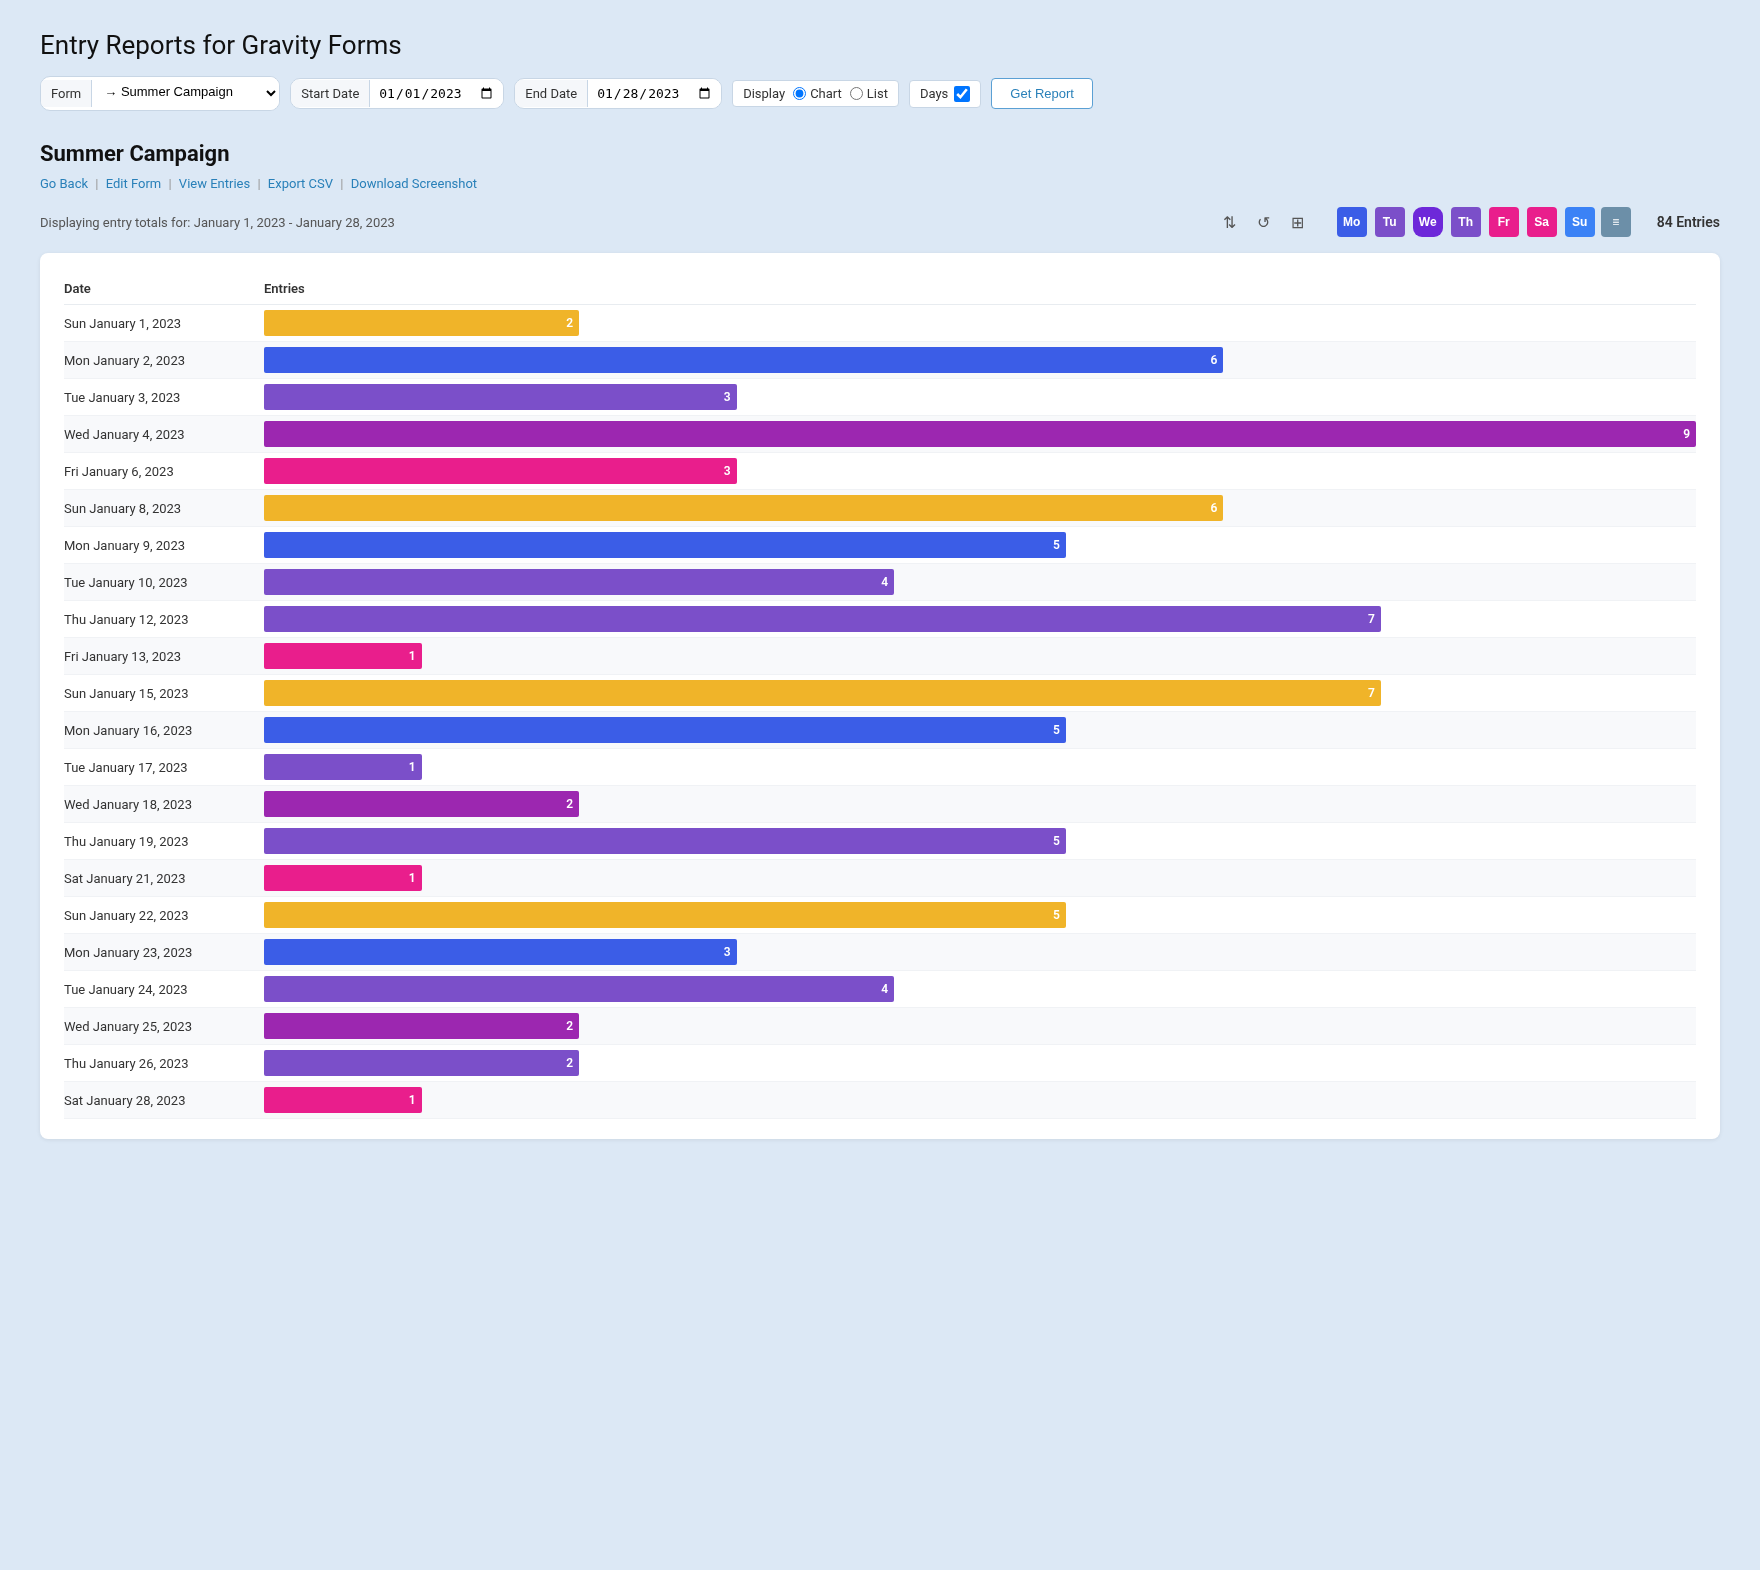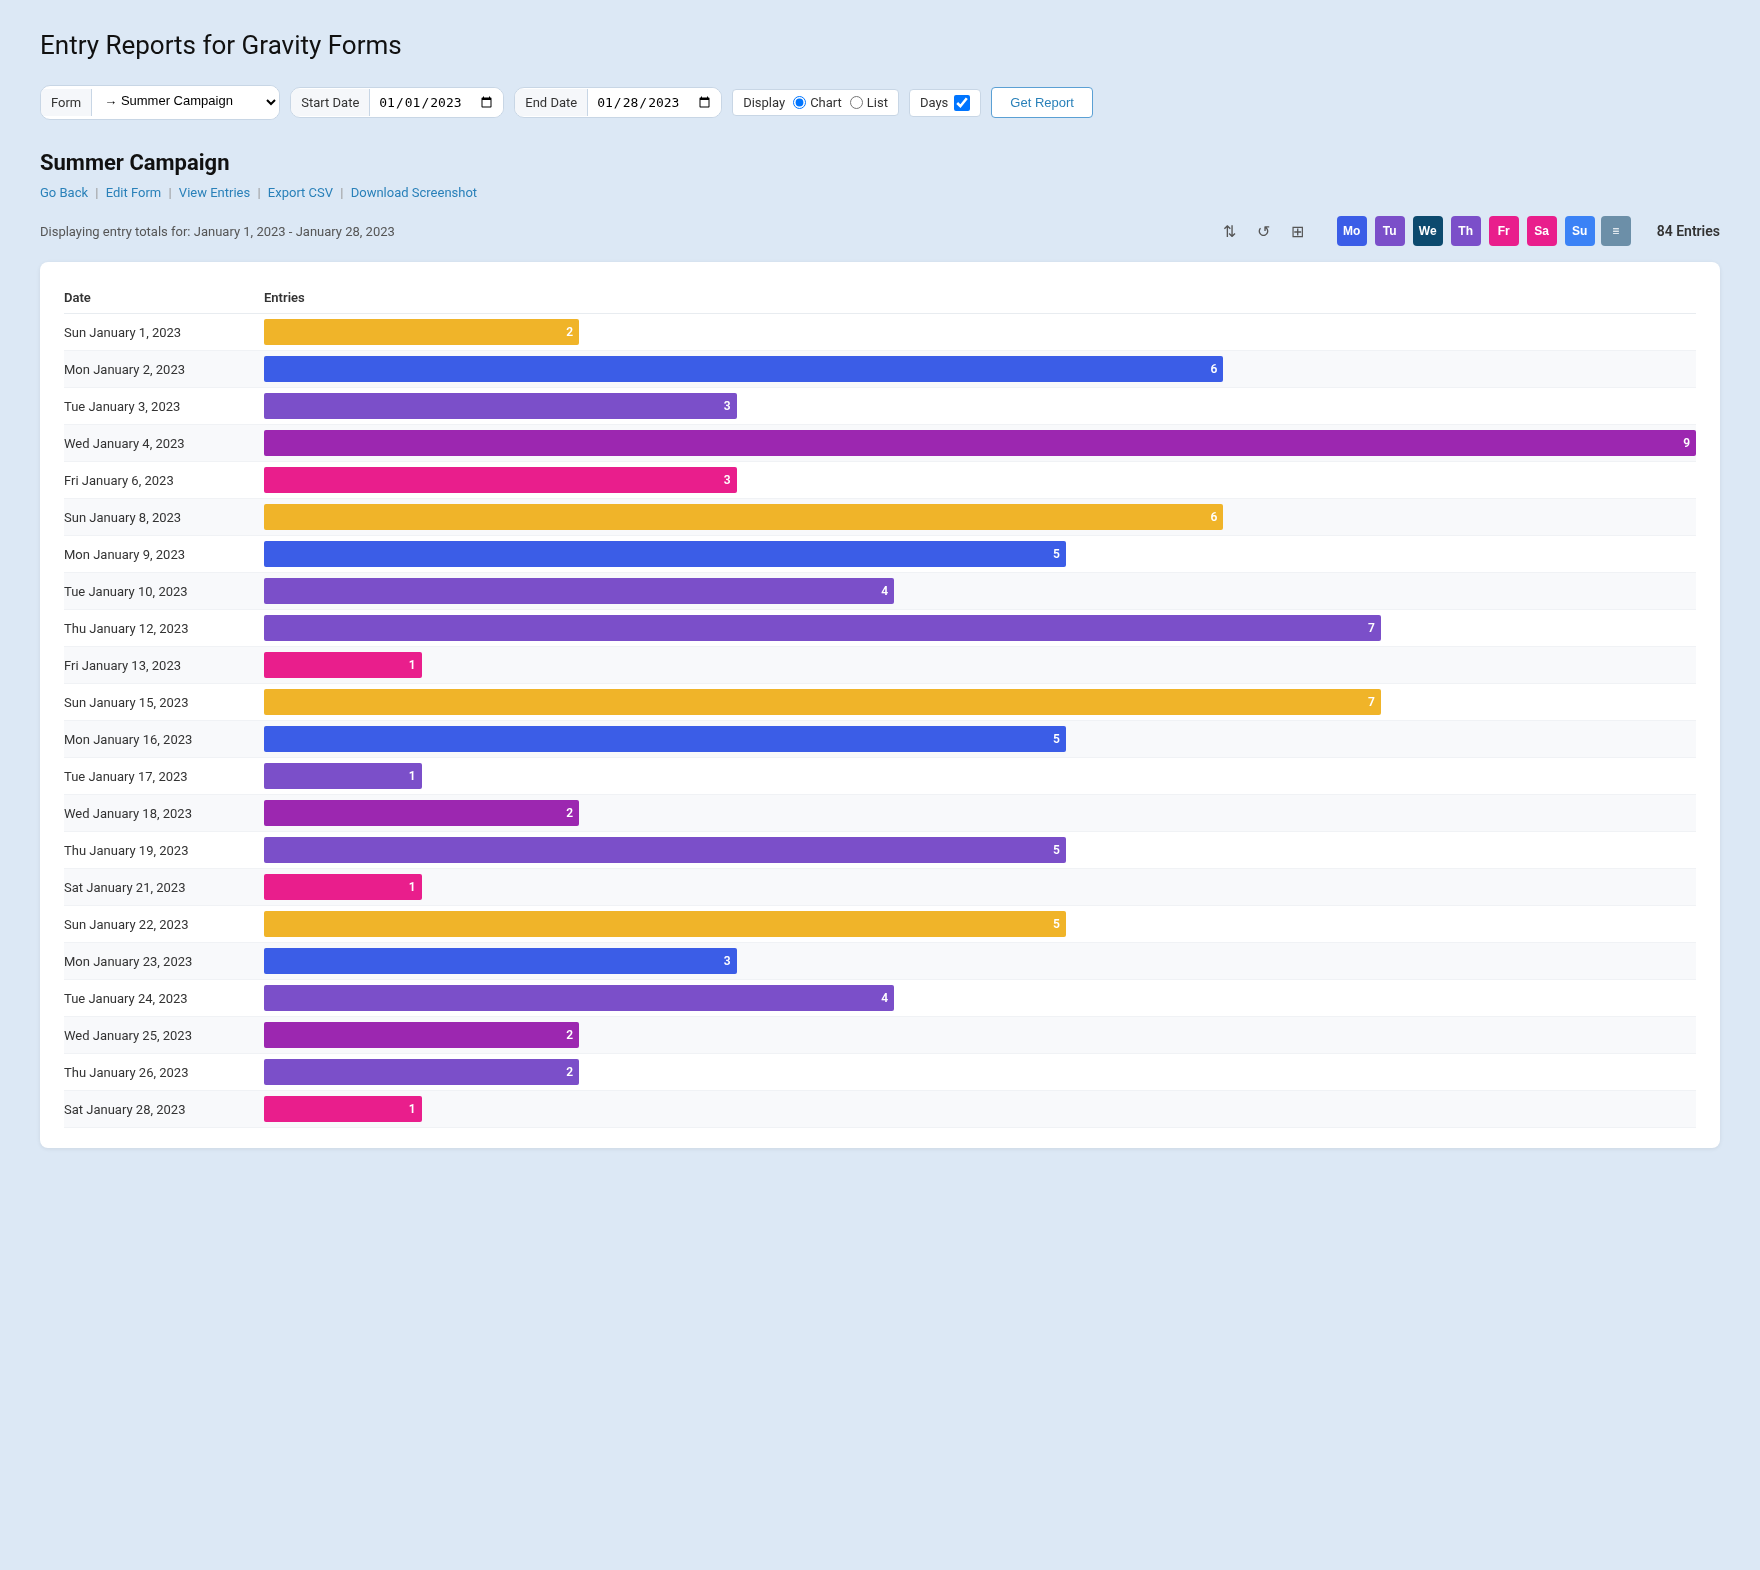--- a/index.html
+++ b/index.html
@@ -7,21 +7,21 @@
       font-family: -apple-system, BlinkMacSystemFont, "Segoe UI", Roboto, sans-serif;
       background: #dce8f5;
       min-height: 1570px;
       padding: 30px 40px;
       font-size: 14px;
       color: #222;
     }
     h1 {
       font-size: 26px;
       font-weight: 400;
-      margin-bottom: 25px;
+      margin-bottom: 16px;
       color: #111;
     }
     .toolbar {
       display: flex;
       align-items: center;
       gap: 10px;
       margin-bottom: 30px;
       flex-wrap: wrap;
     }
     .form-group {
@@ -256,21 +256,21 @@
       <span>Displaying entry totals for: January 1, 2023 - January 28, 2023</span>
     </div>
     <div style="display:flex; align-items:center; gap:6px;">
       <button class="icon-btn" title="Sort">⇅</button>
       <button class="icon-btn" title="Refresh">↺</button>
       <button class="icon-btn" title="Grid">⊞</button>
 
       <div style="display:flex; gap:8px; margin-left:19px;">
           <button class="day-btn" style="background: rgb(59, 93, 231);">Mo</button>
           <button class="day-btn" style="background: rgb(123, 79, 201);">Tu</button>
-          <button class="day-btn" style="background: #0c4a6e;">We</button>
+          <button class="day-btn" style="background: #6d28d9; border-radius: 9px;">We</button>
           <button class="day-btn" style="background: rgb(123, 79, 201);">Th</button>
           <button class="day-btn" style="background: rgb(233, 30, 140);">Fr</button>
           <button class="day-btn" style="background: rgb(233, 30, 140);">Sa</button>
           <button class="day-btn" style="background: #3b82f6;">Su</button>
         </div>
       <button class="day-btn" style="background:#6c8fa8; width:30px; height:30px;">≡</button>
       <span class="entries-count">84 Entries</span>
     </div>
   </div>
 

